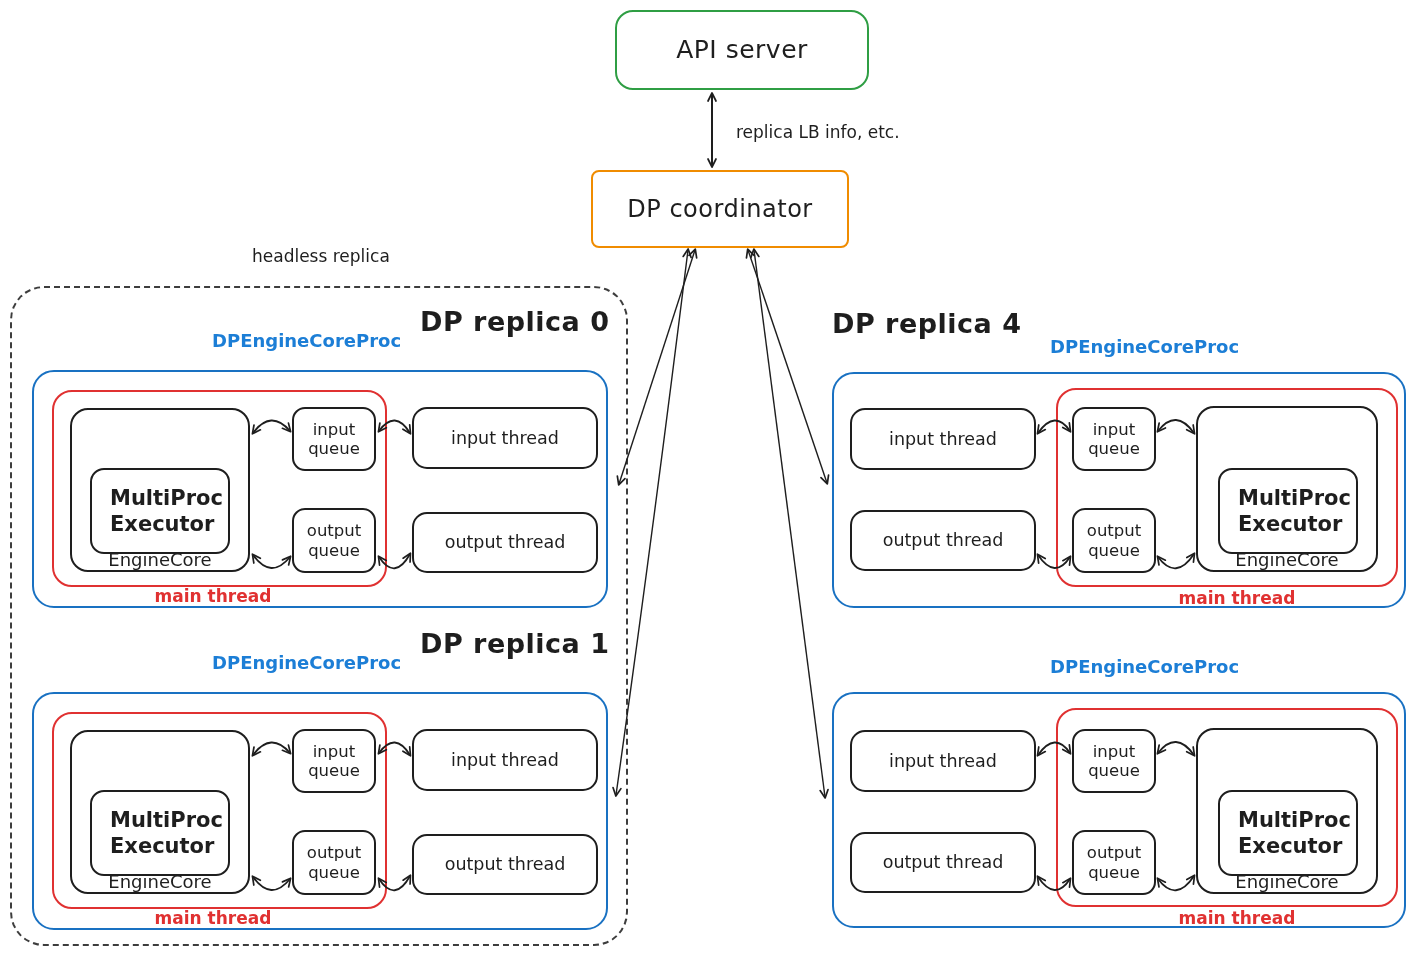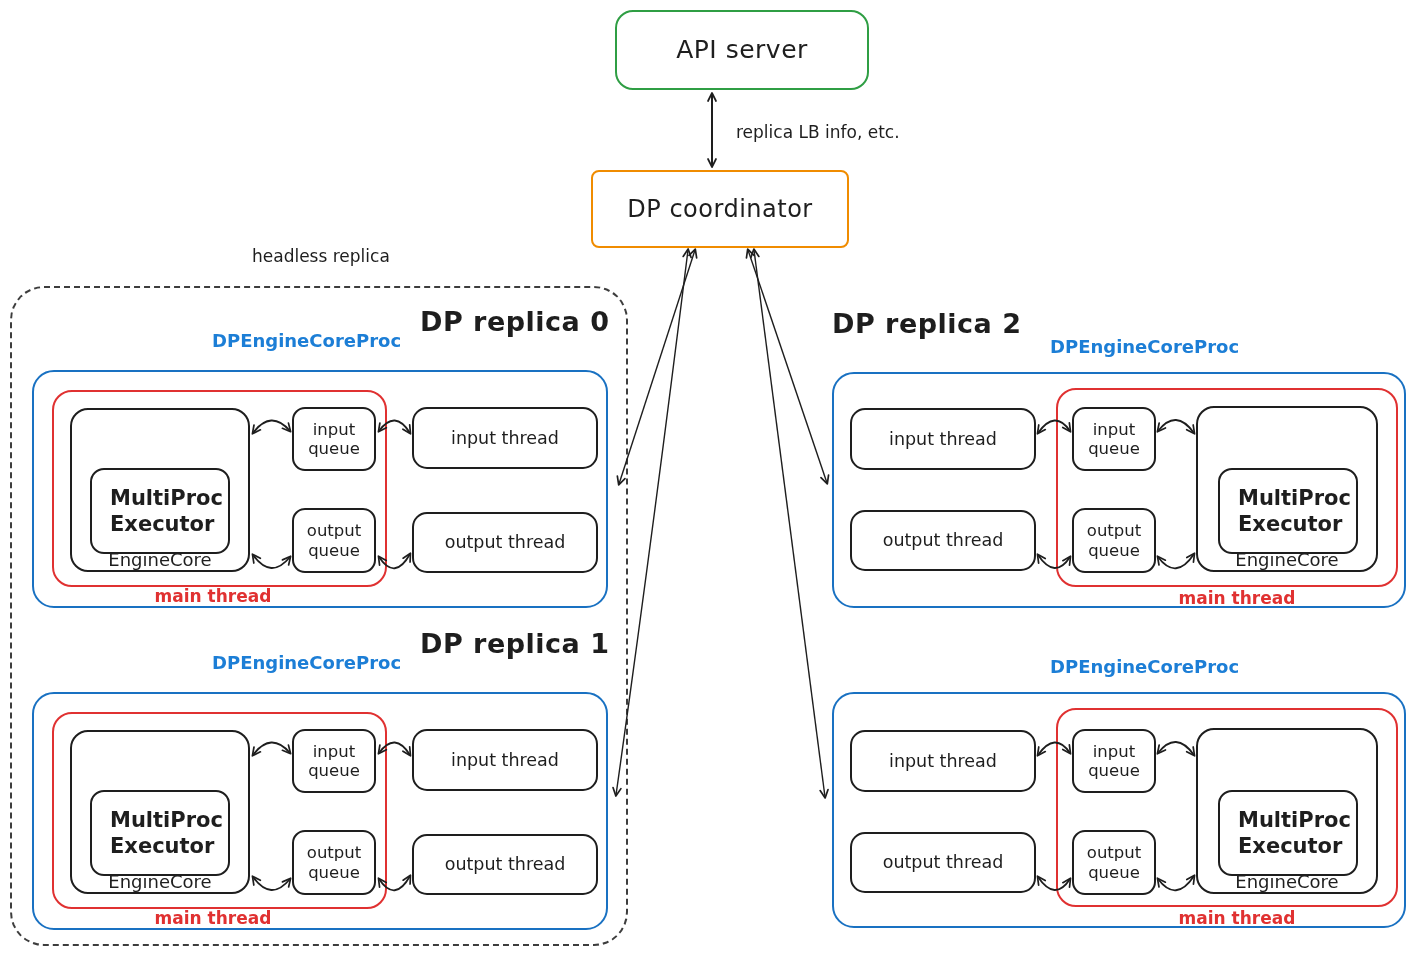--- a/index.html
+++ b/index.html
@@ -125,21 +125,21 @@
   <div class="node qbox" style="left:292px;top:830px;width:84px;height:65px;">
     <span style="width:60px;">output queue</span>
   </div>
   <div class="node tbox" style="left:412px;top:729px;width:186px;height:62px;">
     <span>input thread</span>
   </div>
   <div class="node tbox" style="left:412px;top:834px;width:186px;height:61px;">
     <span>output thread</span>
   </div>
 
-  <div class="lbl title" style="left:832px;top:308px;width:180px;text-align:left;">DP replica 2</div>
+  <div class="lbl title" style="left:832px;top:308px;width:180px;text-align:left;">DP replica 4</div>
   <div class="lbl proc" style="left:1050px;top:336px;width:185px;text-align:center;">DPEngineCoreProc</div>
   <div class="frame blue" style="left:832px;top:372px;width:574px;height:236px;"></div>
   <div class="frame red" style="left:1056px;top:388px;width:342px;height:199px;"></div>
   <div class="lbl mainthread" style="left:1172px;top:588px;width:130px;">main thread</div>
 
   <div class="node tbox" style="left:850px;top:408px;width:186px;height:62px;">
     <span>input thread</span>
   </div>
   <div class="node tbox" style="left:850px;top:510px;width:186px;height:61px;">
     <span>output thread</span>

